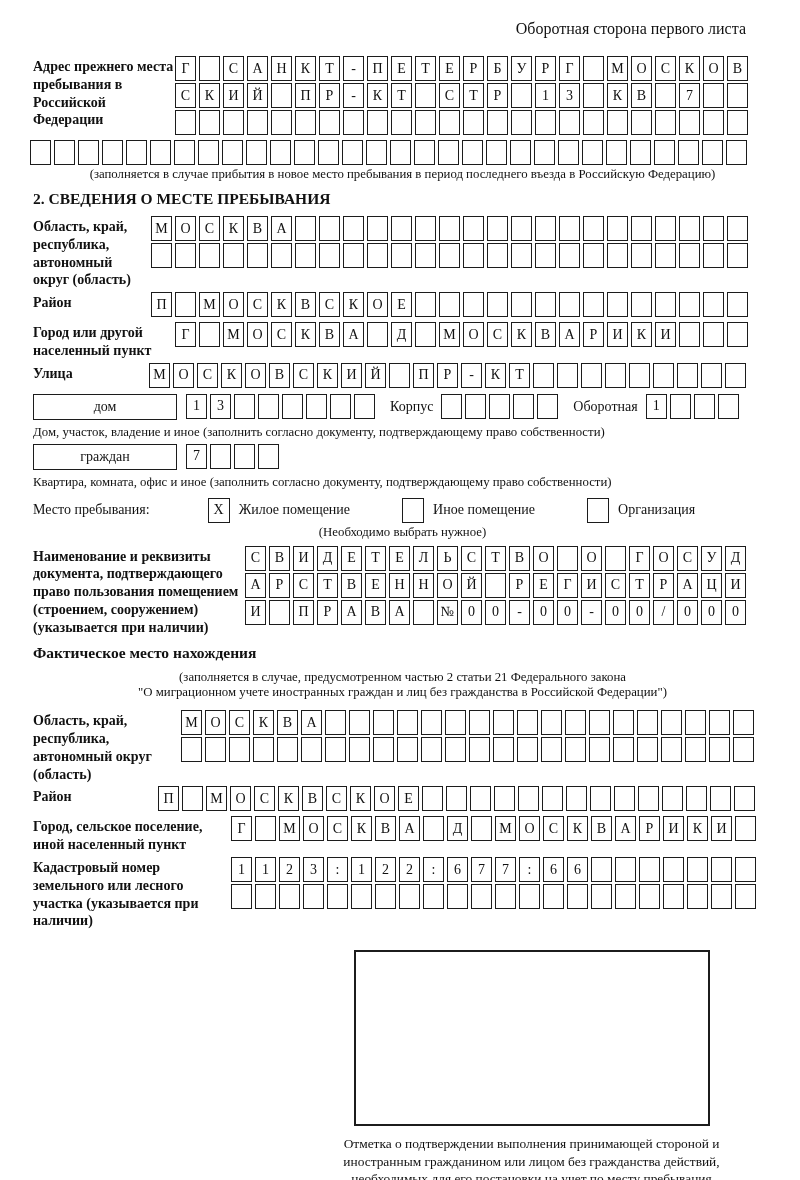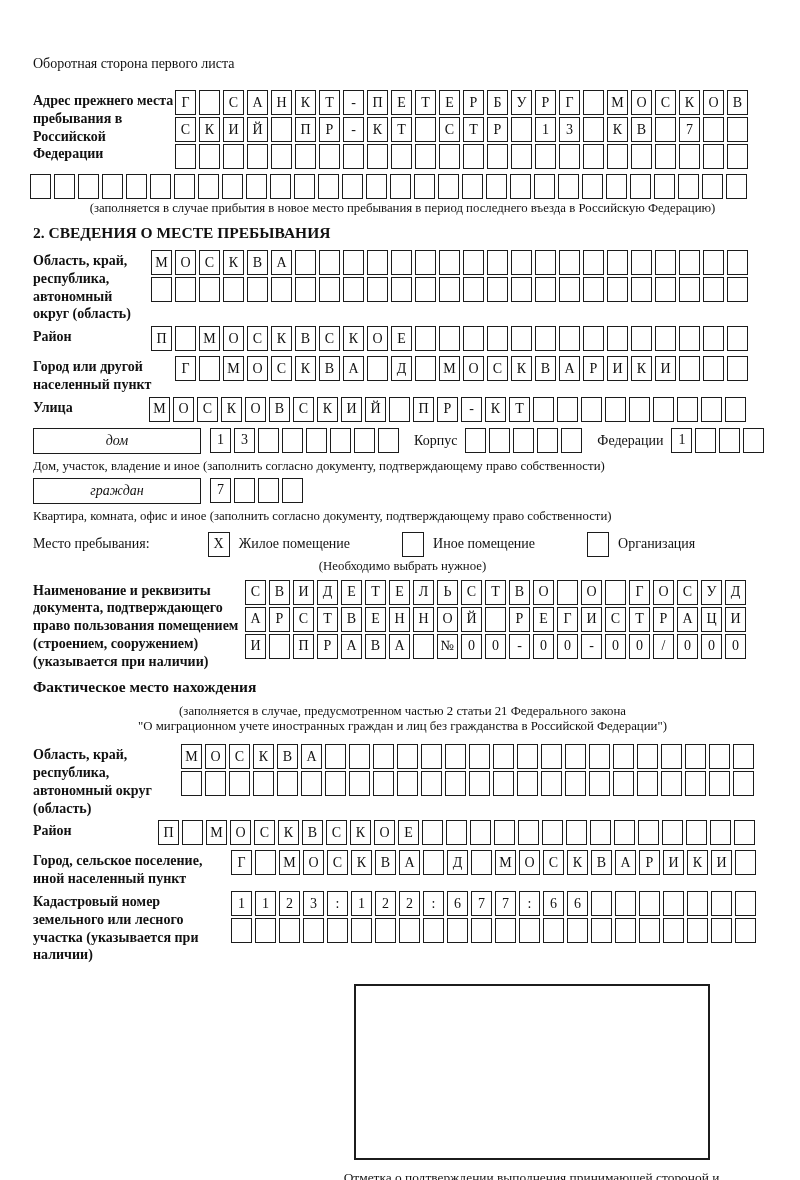--- a/index.html
+++ b/index.html
@@ -9,25 +9,24 @@
     font-family: "Liberation Serif", "DejaVu Serif", serif;
     color: #111111;
   }
   .page {
     width: 800px;
     min-height: 1180px;
     padding: 20px 28px 24px 33px;
     background: #ffffff;
   }
   .corner {
-    text-align: left;
-    font-size: 14px;
+    text-align: right;
+    font-size: 16px;
     padding-right: 26px;
     margin-bottom: 18px;
-    margin-top: 36px;
   }
   .block { display: flex; align-items: flex-start; margin-bottom: 3px; }
   .lbl {
     font-size: 14px;
     line-height: 1.27;
     flex-shrink: 0;
     padding-top: 2px;
     font-weight: bold;
   }
   .w142 { width: 142px; }
@@ -63,30 +62,29 @@
     margin: 2px 0 4px 0;
   }
   .sec-title {
     font-size: 15.5px;
     font-weight: bold;
     text-align: left;
     margin: 8px 0 8px 0;
   }
   .domrow, .kvrow { display: flex; align-items: center; margin: 4px 0 4px 0; }
   .widebox {
-    width: 168px;
+    width: 144px;
     height: 26px;
     border: 1.6px solid #1c1c1c;
     display: flex;
     align-items: center;
     justify-content: center;
     font-size: 14px;
     margin-right: 9px;
     flex-shrink: 0;
-    font-style: italic;
   }
   .inline-lbl { font-size: 14px; margin: 0 8px 0 12px; white-space: nowrap; }
   .mesto { display: flex; align-items: center; margin: 8px 0 2px 0; font-size: 14px; }
   .chk {
     width: 22px;
     height: 25px;
     border: 1.6px solid #1c1c1c;
     display: inline-flex;
     align-items: center;
     justify-content: center;
@@ -404,21 +402,21 @@
         <div class="cell"></div>
       </div>
     <div class="inline-lbl">Корпус</div>
     <div class="cellrow">
         <div class="cell"></div>
         <div class="cell"></div>
         <div class="cell"></div>
         <div class="cell"></div>
         <div class="cell"></div>
       </div>
-    <div class="inline-lbl">Федерации</div>
+    <div class="inline-lbl">Оборотная</div>
     <div class="cellrow">
         <div class="cell">1</div>
         <div class="cell"></div>
         <div class="cell"></div>
         <div class="cell"></div>
       </div>
   </div>
   <div class="note-left">Дом, участок, владение и иное (заполнить согласно документу, подтверждающему право собственности)</div>
 
   <div class="kvrow">

